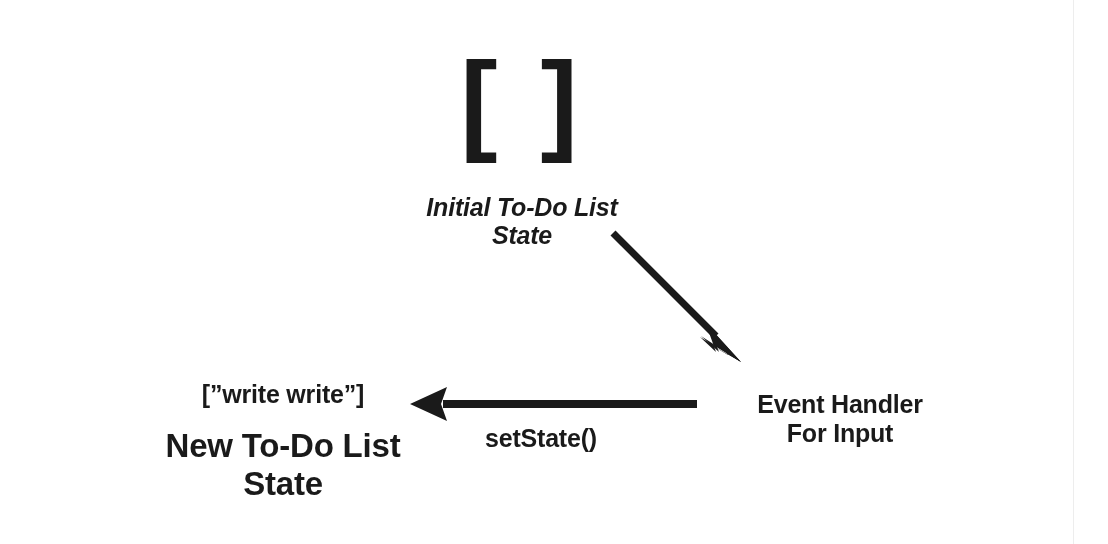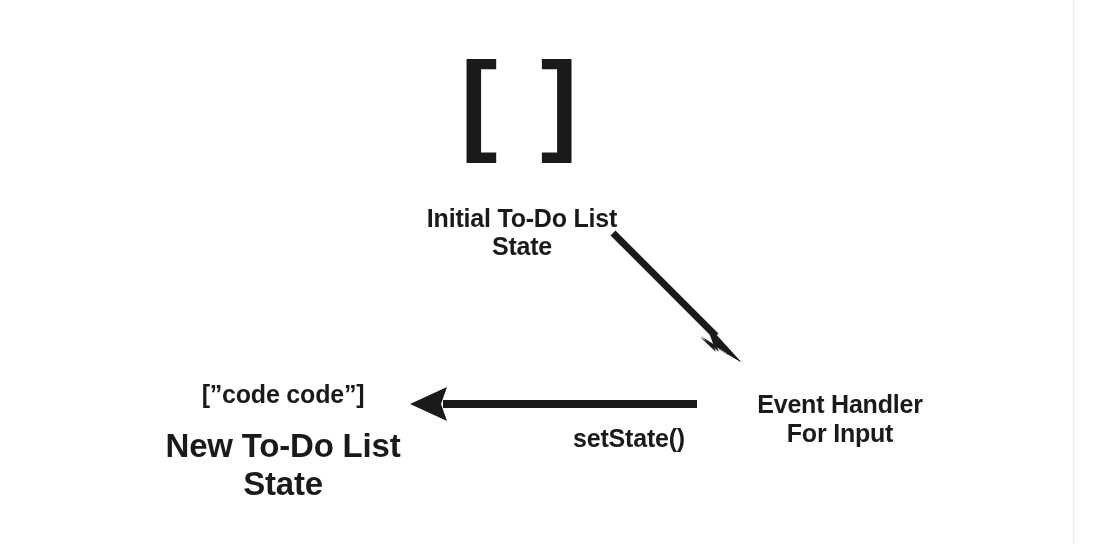--- a/index.html
+++ b/index.html
@@ -49,22 +49,23 @@
   #node-initial .value-glyph {
     display: block;
     font-size: 112px;
     line-height: 0.82;
     letter-spacing: 6px;
     color: #1a1a1a;
     font-weight: bold;
   }
   #node-initial .node-label {
     display: block;
-    margin-top: 38px;
+    margin-top: 27px;
     font-size: 25px;
+    font-style: italic;
   }
 
   
   #node-new {
     left: 113px;
     top: 362px;
     width: 340px;
   }
   #node-new .value-glyph {
     display: block;
@@ -88,21 +89,21 @@
     font-size: 25px;
     line-height: 1.16;
   }
 
   
   #edge-label-setstate {
     position: absolute;
     left: 485px;
     top: 424px;
     width: 200px;
-    text-align: right;
+    text-align: left;
     font-size: 25px;
     font-weight: bold;
     color: #1a1a1a;
     letter-spacing: -0.2px;
   }
 
   
   #arrow-layer {
     position: absolute;
     left: 0;
@@ -134,21 +135,21 @@
     </g>
   </svg>
 
   <div class="node" id="node-initial">
     <span class="value-glyph">[ ]</span>
     <span class="node-label">Initial To-Do List
 State</span>
   </div>
 
   <div class="node" id="node-new">
-    <span class="value-glyph">[”code code”]</span>
+    <span class="value-glyph">[”write write”]</span>
     <span class="node-label">New To-Do List
 State</span>
   </div>
 
   <div class="node" id="node-handler">
     <span class="node-label">Event Handler
 For Input</span>
   </div>
 
   <div id="edge-label-setstate">setState()</div>

